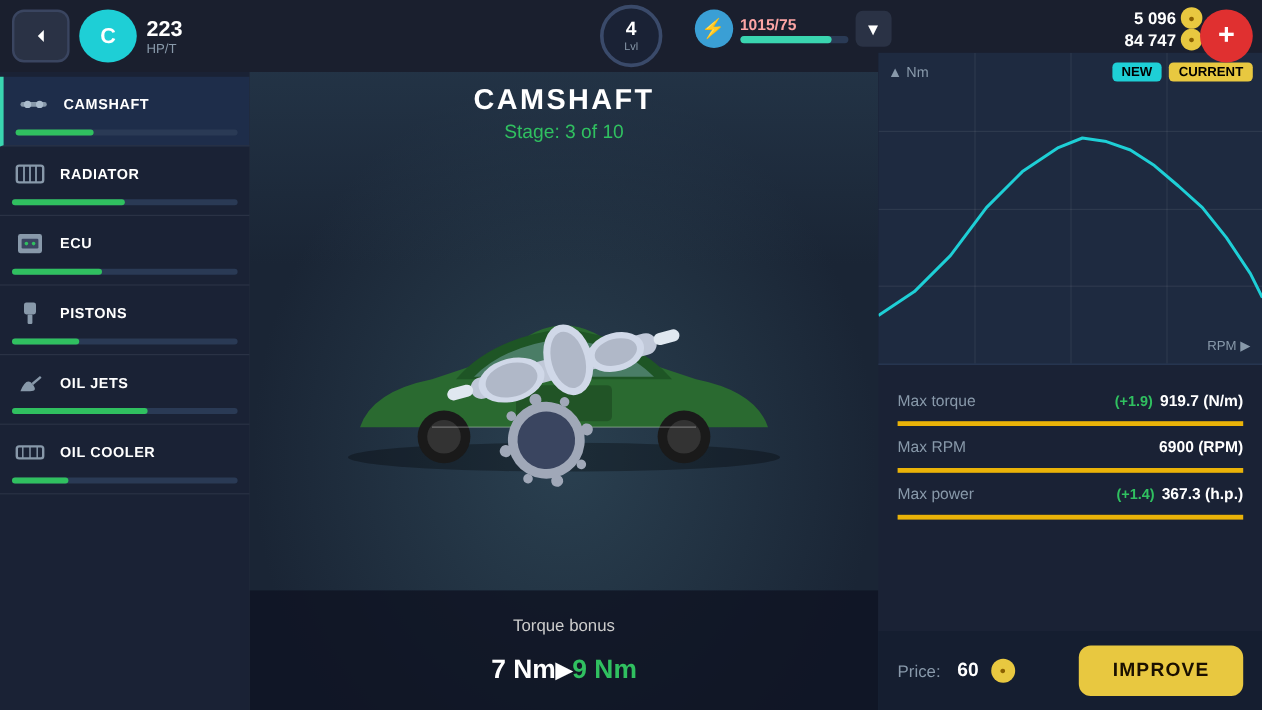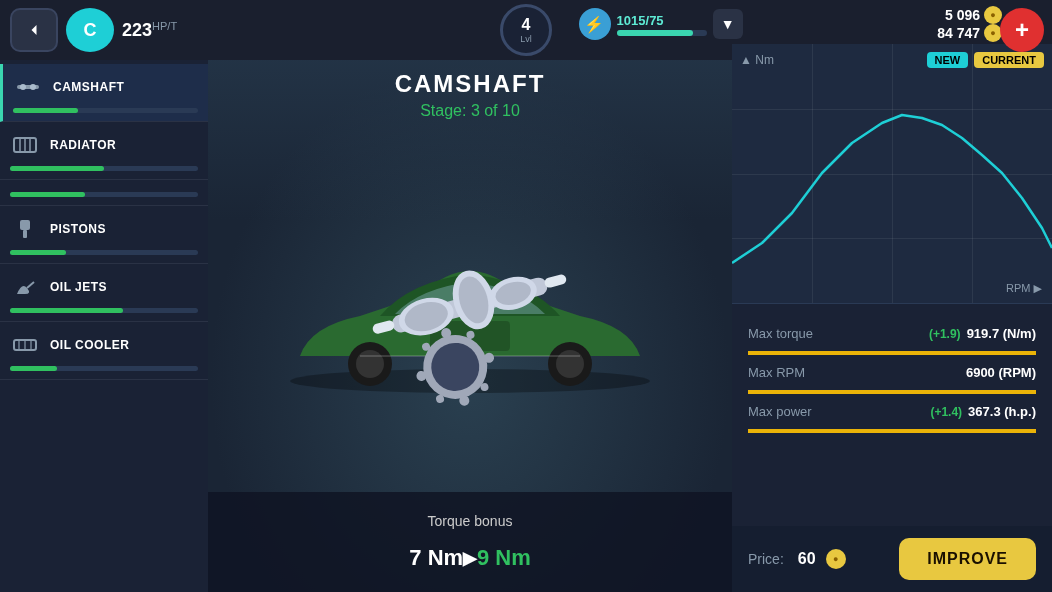--- a/index.html
+++ b/index.html
@@ -37,21 +37,21 @@
 
     .hp-badge {
       width: 48px; height: 44px;
       background: #1ecfd6;
       border-radius: 50%;
       display: flex; align-items: center; justify-content: center;
       font-size: 18px; font-weight: bold; color: #fff;
     }
 
     .hp-stat {
-      display: flex; flex-direction: row; align-items: flex-start; justify-content: center;
+      display: flex; flex-direction: column; align-items: flex-start; justify-content: center;
       margin-right: 10px;
     }
     .hp-stat .val { color: #fff; font-size: 18px; font-weight: bold; }
     .hp-stat .label { color: #8899aa; font-size: 11px; }
 
     .level-badge {
       width: 52px; height: 52px;
       border-radius: 50%;
       border: 3px solid #3a4a6a;
       background: #1a2235;
@@ -73,21 +73,21 @@
 
     .energy-icon {
       width: 32px; height: 32px;
       background: #3a9fd5;
       border-radius: 50%;
       display: flex; align-items: center; justify-content: center;
       font-size: 16px; color: #fff;
     }
 
     .energy-info { display: flex; flex-direction: column; }
-    .energy-val { color: #5eead4; font-size: 13px; font-weight: bold; }
+    .energy-val { color: #fca5a5; font-size: 13px; font-weight: bold; }
     .energy-bar {
       width: 90px; height: 6px;
       background: #2a3a55;
       border-radius: 3px;
       margin-top: 2px;
     }
     .energy-bar-fill {
       height: 100%;
       background: #3ad5b0;
       border-radius: 3px;
@@ -476,20 +476,31 @@
           </svg>
       </div>
       <span class="sidebar-label">RADIATOR</span>
     </div>
     <div class="sidebar-bar">
       <div class="sidebar-bar-fill bar-green" style="width:50%"></div>
     </div>
   </div>
 
   <div class="sidebar-item">
+    <div class="sidebar-item-header">
+      <div class="sidebar-icon">
+        <svg width="26" height="26" viewBox="0 0 26 26">
+            <rect x="3" y="5" width="20" height="16" rx="2" fill="#8899aa"></rect>
+            <rect x="6" y="9" width="14" height="8" rx="1" fill="#3a4560"></rect>
+            <circle cx="10" cy="13" r="1.5" fill="#30c060"></circle>
+            <circle cx="16" cy="13" r="1.5" fill="#30c060"></circle>
+          </svg>
+      </div>
+      <span class="sidebar-label">ECU</span>
+    </div>
     <div class="sidebar-bar">
       <div class="sidebar-bar-fill bar-green" style="width:40%"></div>
     </div>
   </div>
 
   <div class="sidebar-item">
     <div class="sidebar-item-header">
       <div class="sidebar-icon">
         <svg width="26" height="26" viewBox="0 0 26 26">
             <rect x="8" y="4" width="10" height="10" rx="2" fill="#8899aa"></rect>

